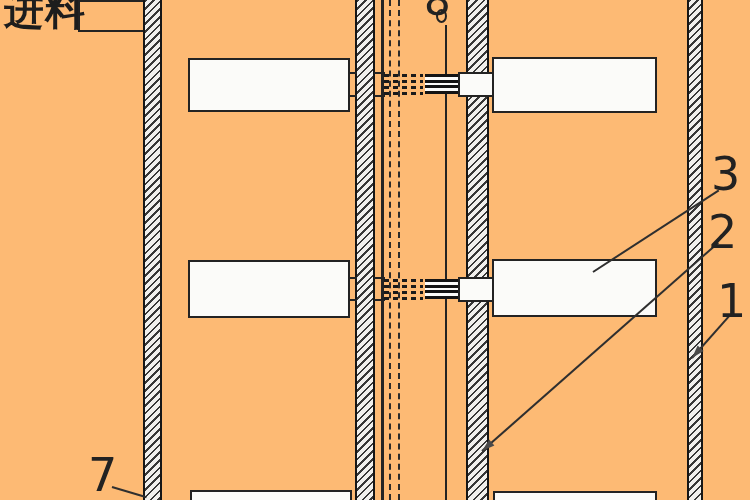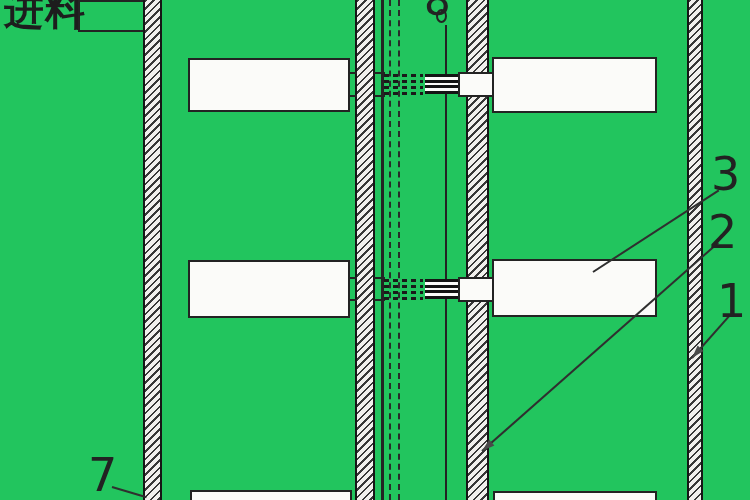--- a/index.html
+++ b/index.html
@@ -1,19 +1,19 @@
 <!DOCTYPE html>
 <html><head>
 <meta charset="utf-8">
 <style>
   html,body{margin:0;padding:0;}
   body{font-family:"DejaVu Sans",sans-serif;background:#e9e9e7;}
   #canvas{
     position:relative;width:750px;height:500px;overflow:hidden;
-    background:#22c55e;
+    background:#fdba74;
   }
   .abs{position:absolute;}
   
   .hatch{
     background-color:#f1f0ed;
     background-image:repeating-linear-gradient(135deg,rgba(30,30,30,.88) 0 1.8px,transparent 1.8px 5.4px);
     border-left:2px solid #161616;border-right:2px solid #161616;
     box-sizing:border-box;
   }
   

